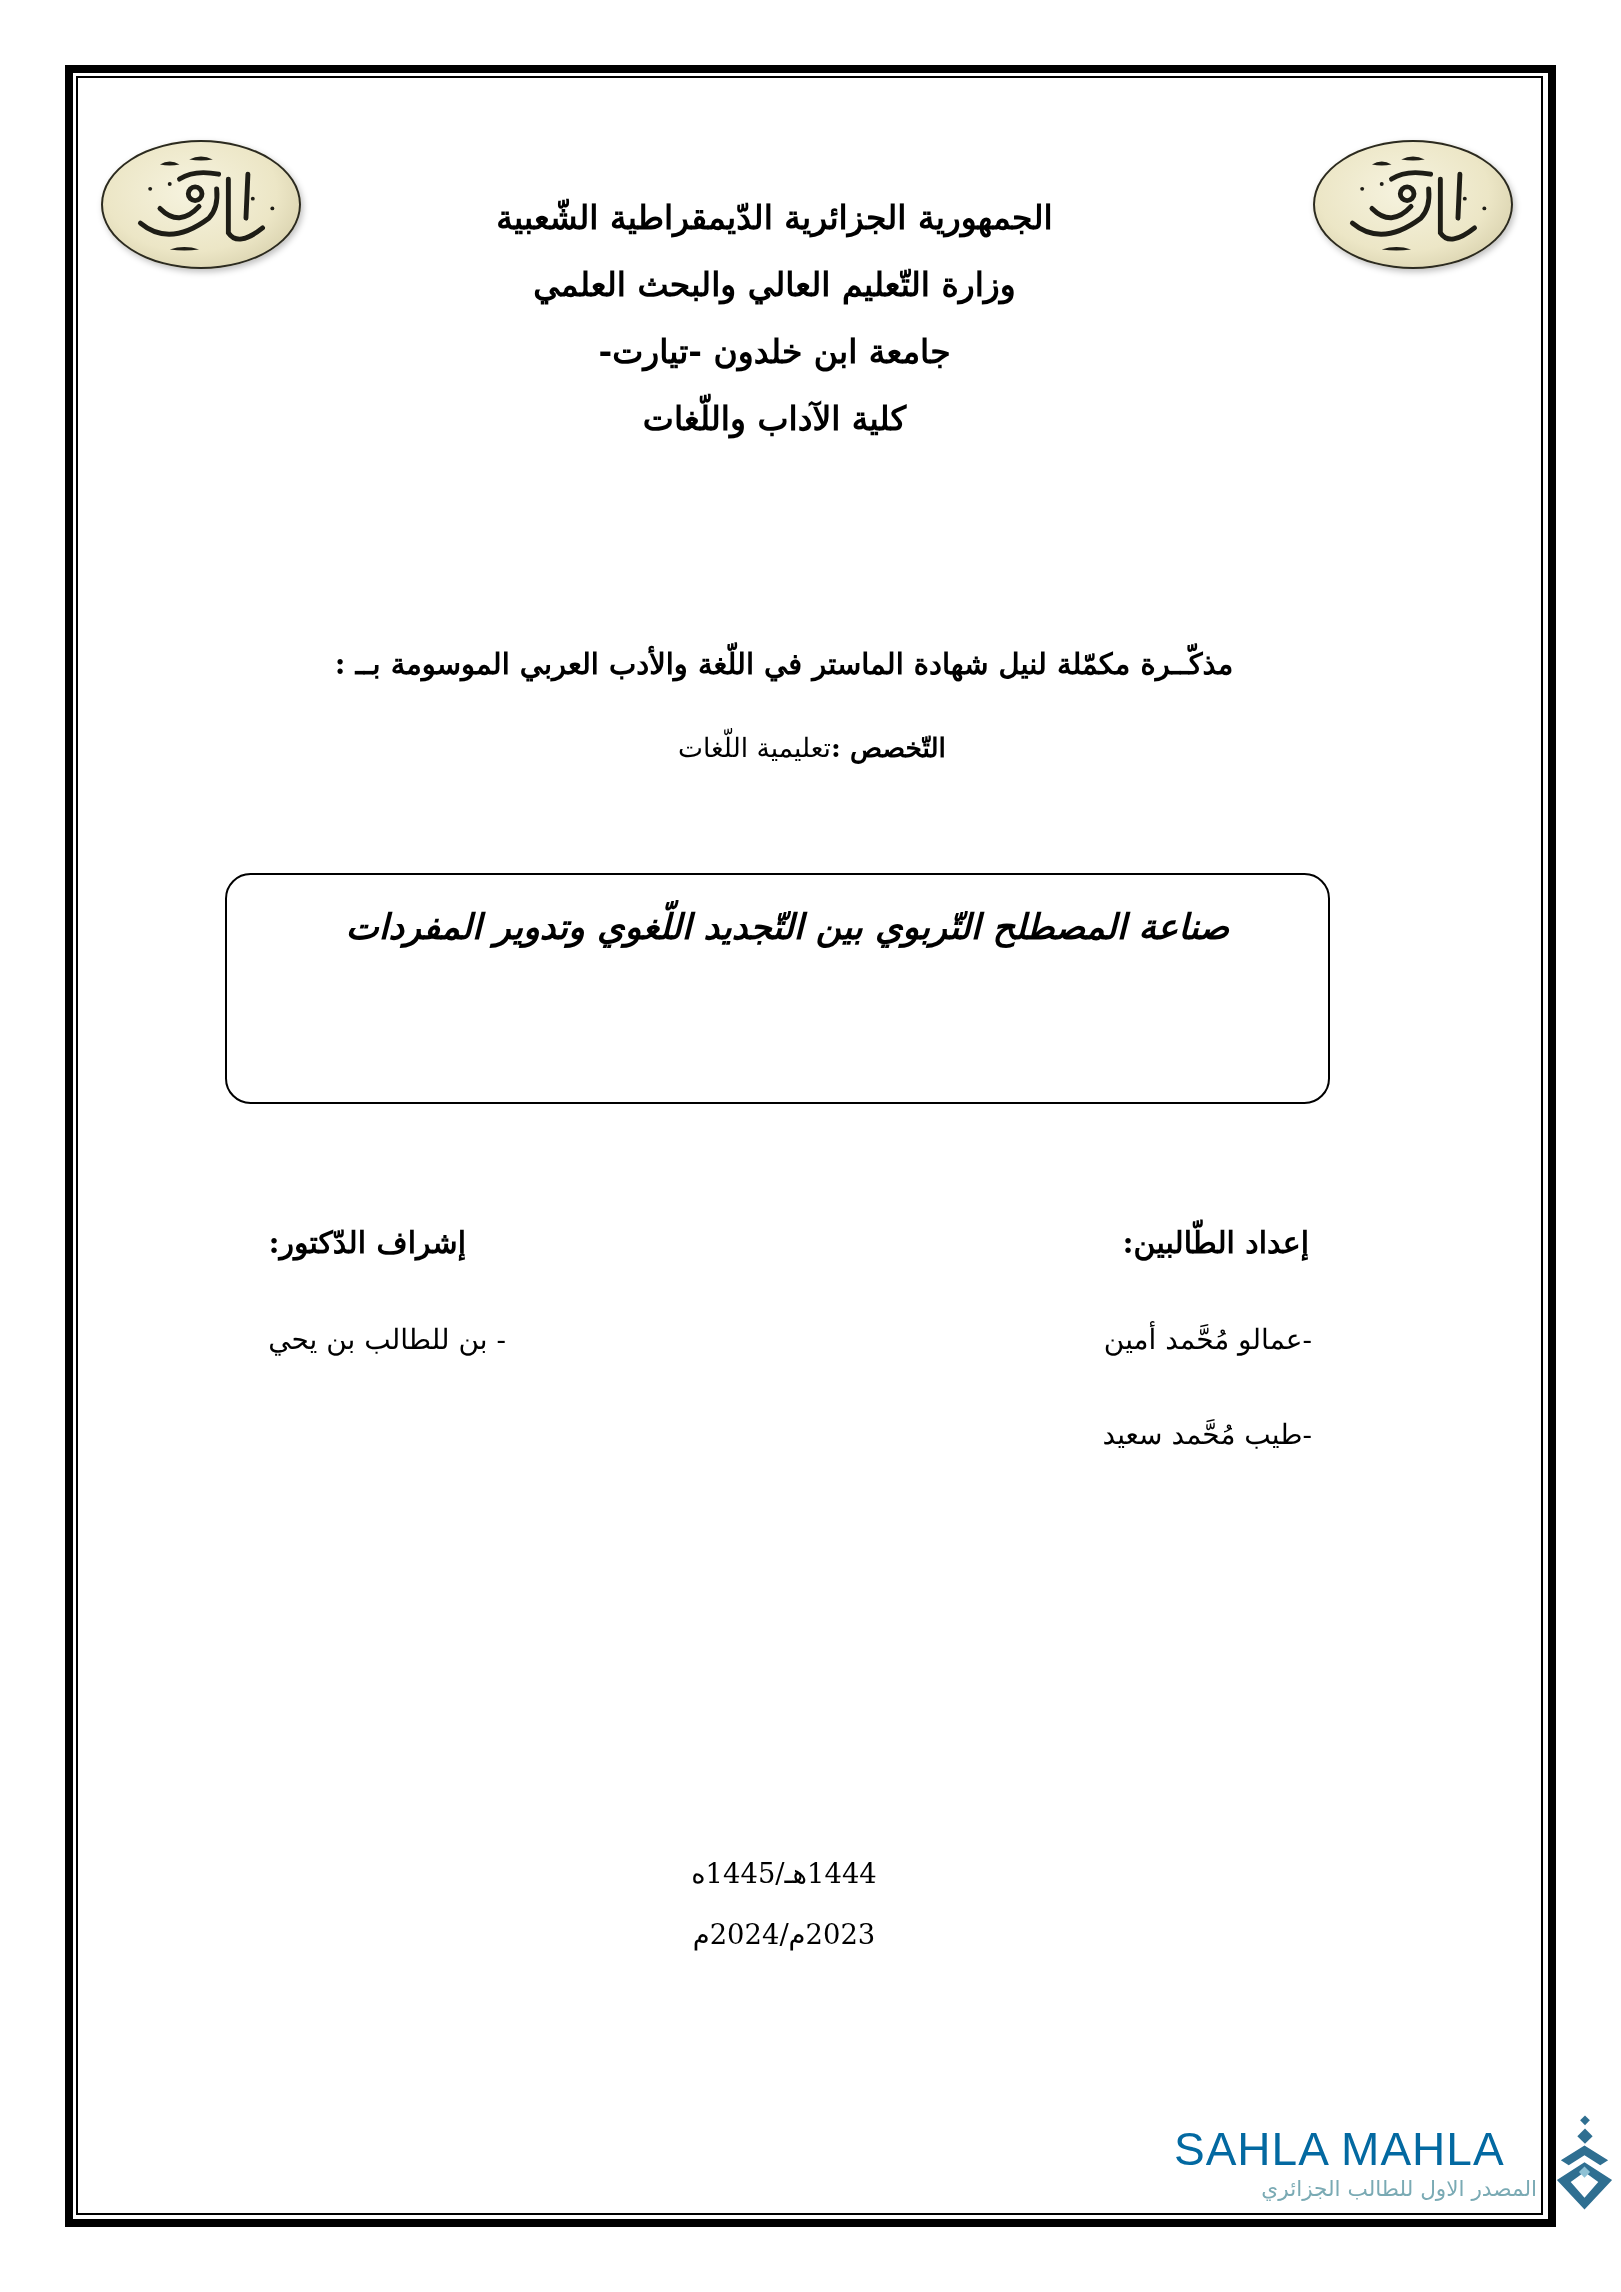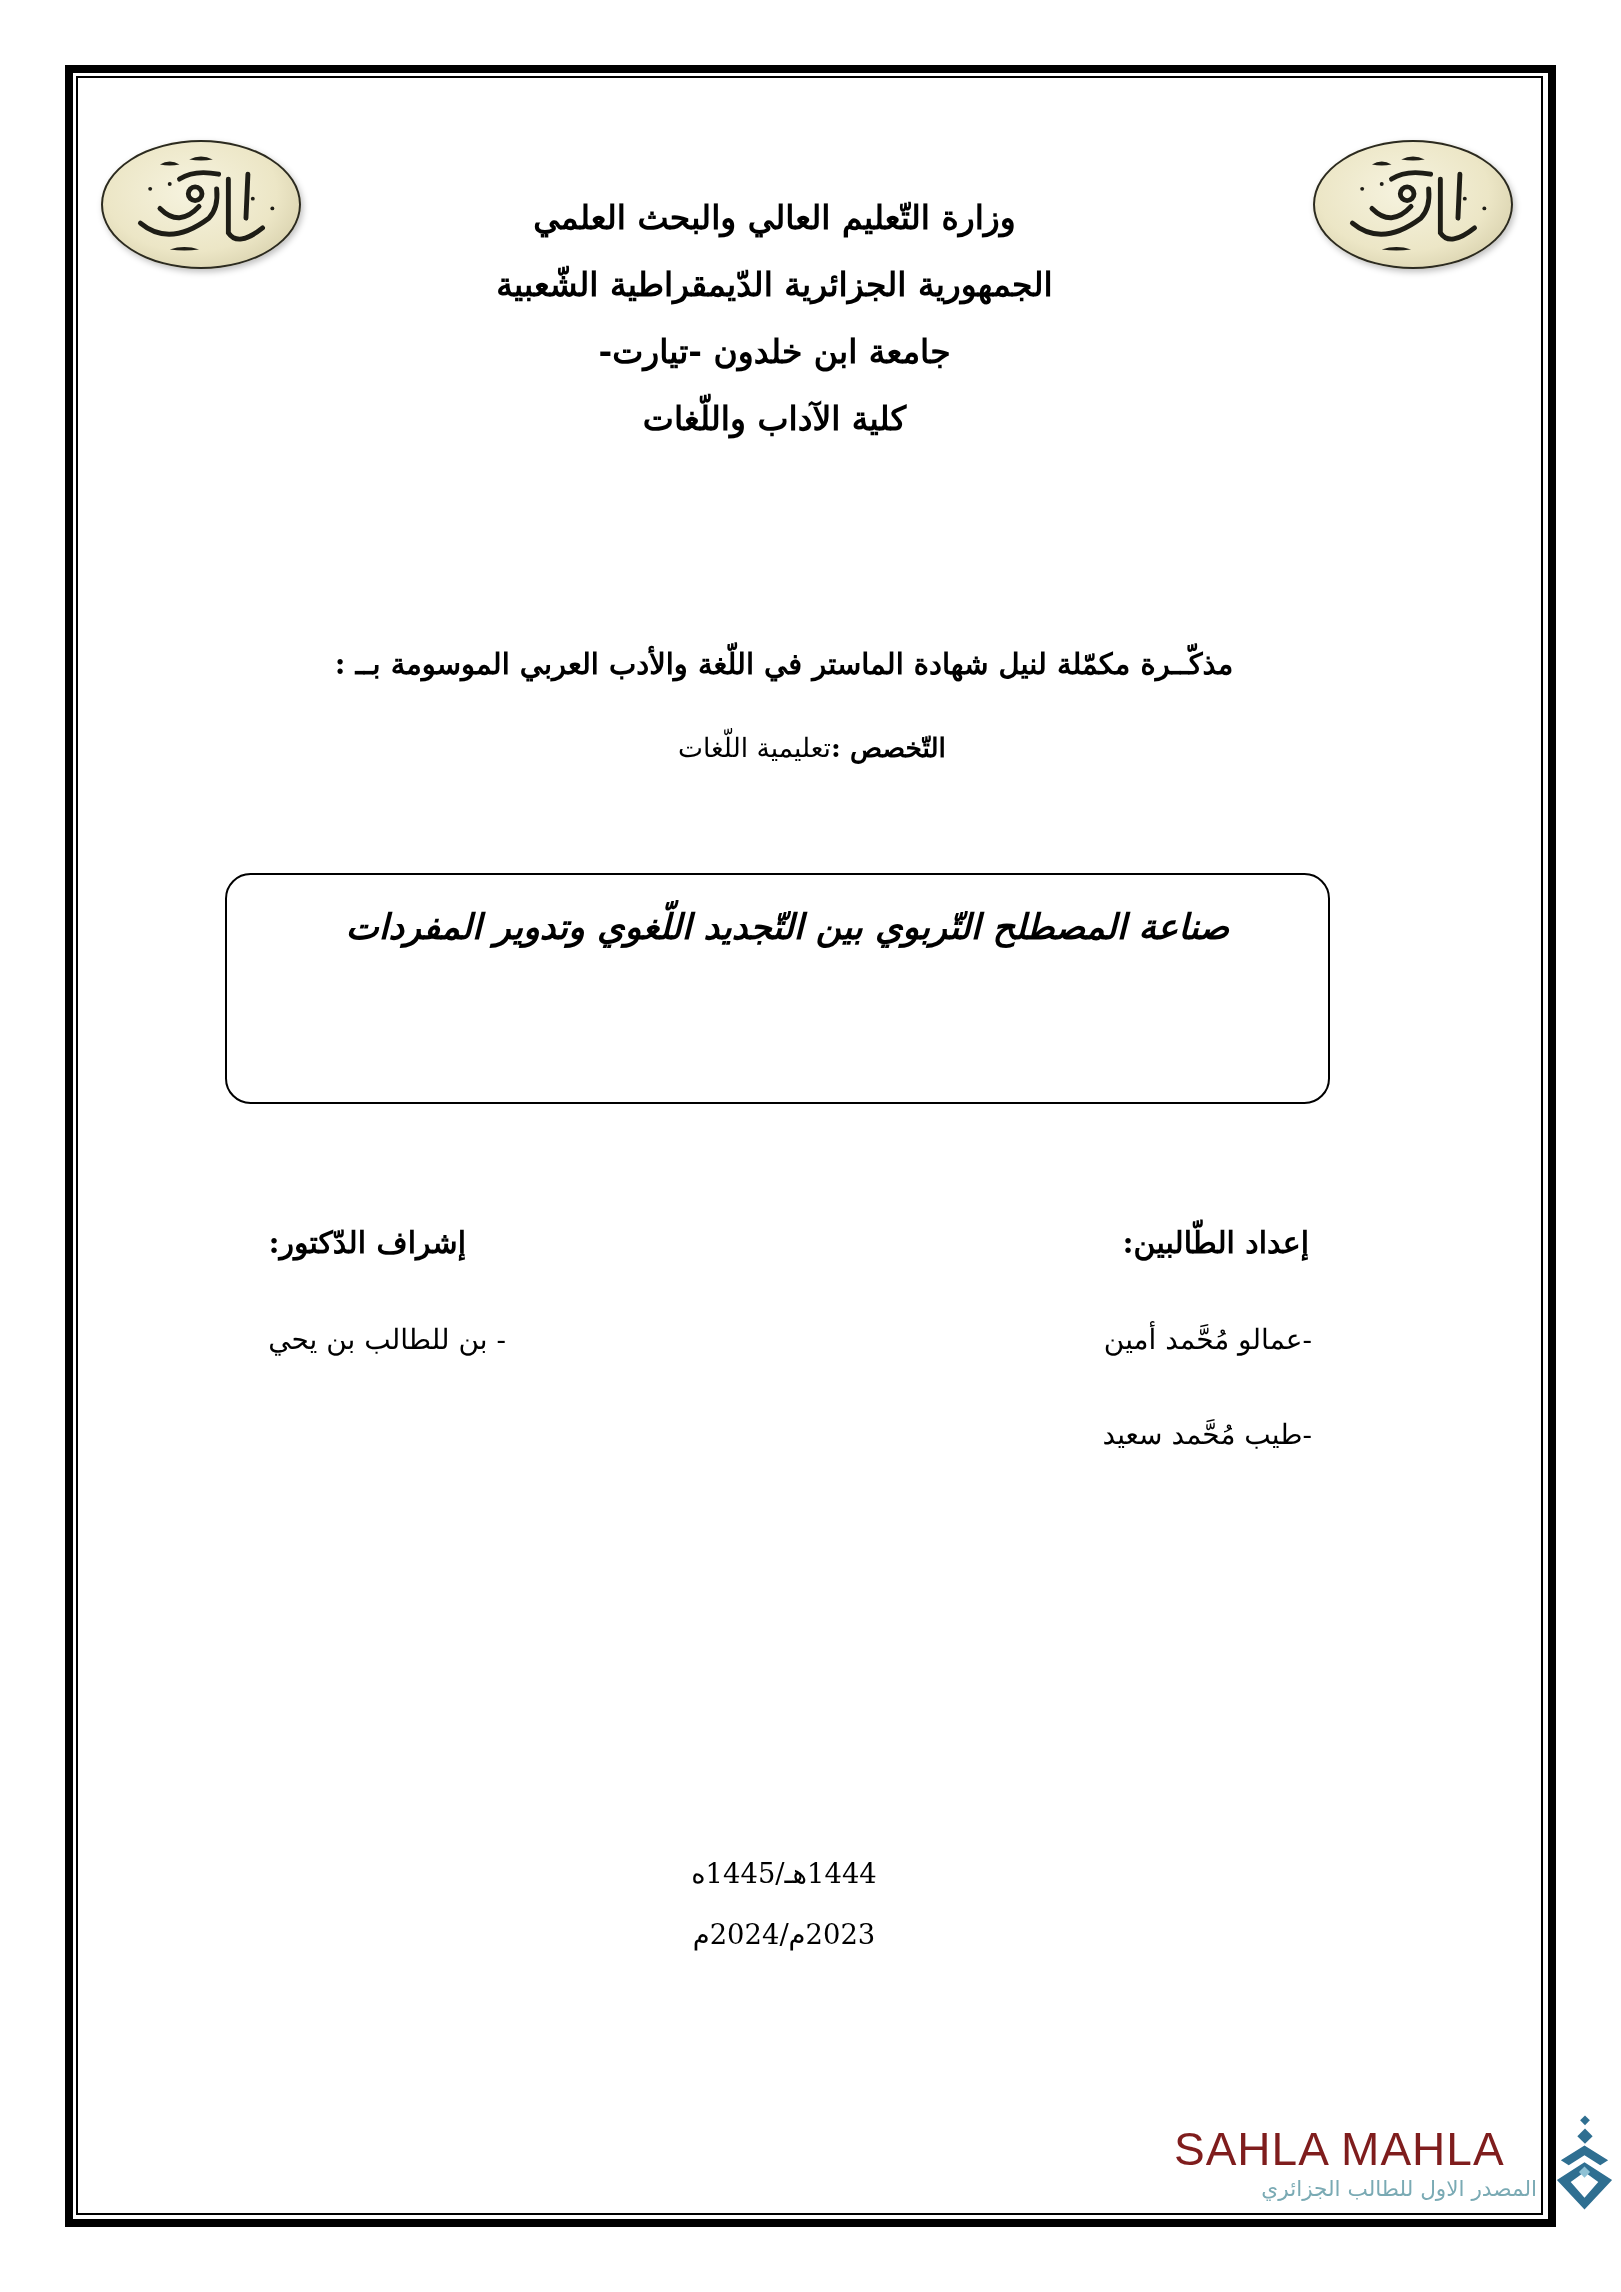--- a/index.html
+++ b/index.html
@@ -31,21 +31,21 @@
   .student-name { position: absolute; right: 309px; direction: rtl; font-size: 28px; }
   .student-1 { top: 1323px; }
   .student-2 { top: 1418px; }
   .supervisor-label { position: absolute; right: 1155px; top: 1225px; direction: rtl; font-weight: bold; font-size: 30px; }
   .supervisor-name { position: absolute; right: 1115px; top: 1323px; direction: rtl; font-size: 28px; }
   .year-block { position: absolute; left: 588px; width: 392px; top: 1843px; text-align: center; direction: rtl; }
   .year-label { font-weight: bold; font-size: 27.4px; line-height: 61px; }
   .year-value { font-size: 27.4px; line-height: 61px; }
   .watermark { position: absolute; left: 1174px; top: 2125px; width: 363px; }
   .wm-title { font-family: "Liberation Sans", sans-serif; font-size: 46px; letter-spacing: 1px;
-          color: #7f1d1d; line-height: 49px; white-space: nowrap; }
+          color: #0369a1; line-height: 49px; white-space: nowrap; }
   .wm-sub { font-family: "DejaVu Sans", sans-serif; font-size: 21.6px; color: #7aaab4; direction: rtl;
           text-align: right; margin-top: 2px; white-space: nowrap; }
   .wm-emblem { position: absolute; left: 1551px; top: 2111px; width: 67px; height: 108px; }
 </style>
 </head>
 <body>
 
 <div class="page-border-outer"></div>
 <div class="page-border-inner"></div>
 
@@ -86,22 +86,22 @@
       <circle cx="50" cy="50" r="2"></circle>
         <circle cx="70" cy="45" r="2"></circle>
       <circle cx="155" cy="60" r="2"></circle>
         <circle cx="175" cy="70" r="2"></circle>
       <path d="M70 112 q15 -5 30 0 q-15 2 -30 0z"></path>
     </g>
   </svg>
 </div>
 
 <div class="header-block">
+  <div class="header-line">الجمهورية الجزائرية الدّيمقراطية الشّعبية</div>
   <div class="header-line">وزارة التّعليم العالي والبحث العلمي</div>
-  <div class="header-line">الجمهورية الجزائرية الدّيمقراطية الشّعبية</div>
   <div class="header-line">جامعة ابن خلدون -تيارت-</div>
   <div class="header-line">كلية الآداب واللّغات</div>
 </div>
 
 <div class="thesis-line">مذكّــرة مكمّلة لنيل شهادة الماستر في اللّغة والأدب العربي الموسومة بــ :</div>
 
 <div class="spec-line">
   <span class="spec-label">التّخصص :</span><span>تعليمية اللّغات</span>
 </div>
 

